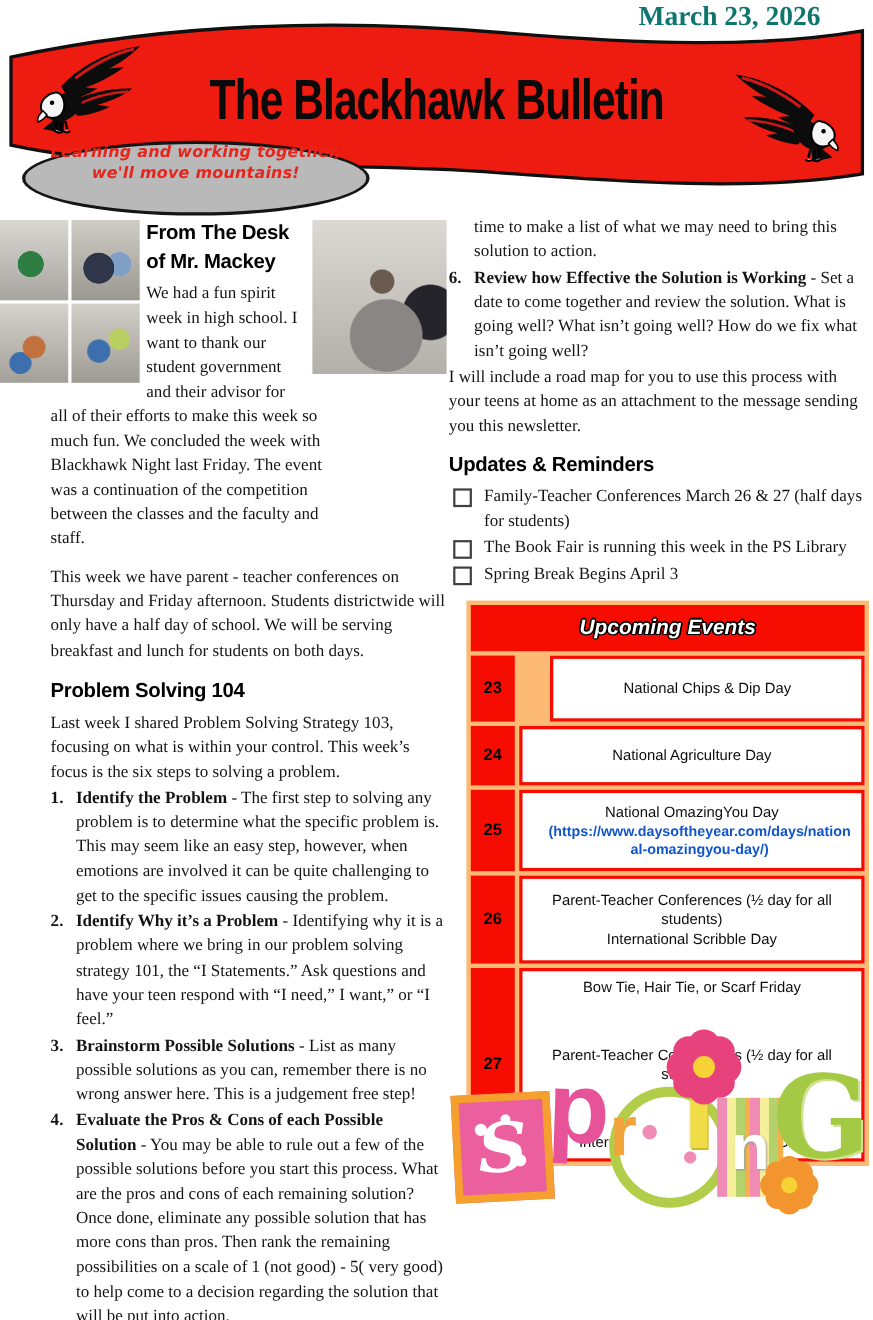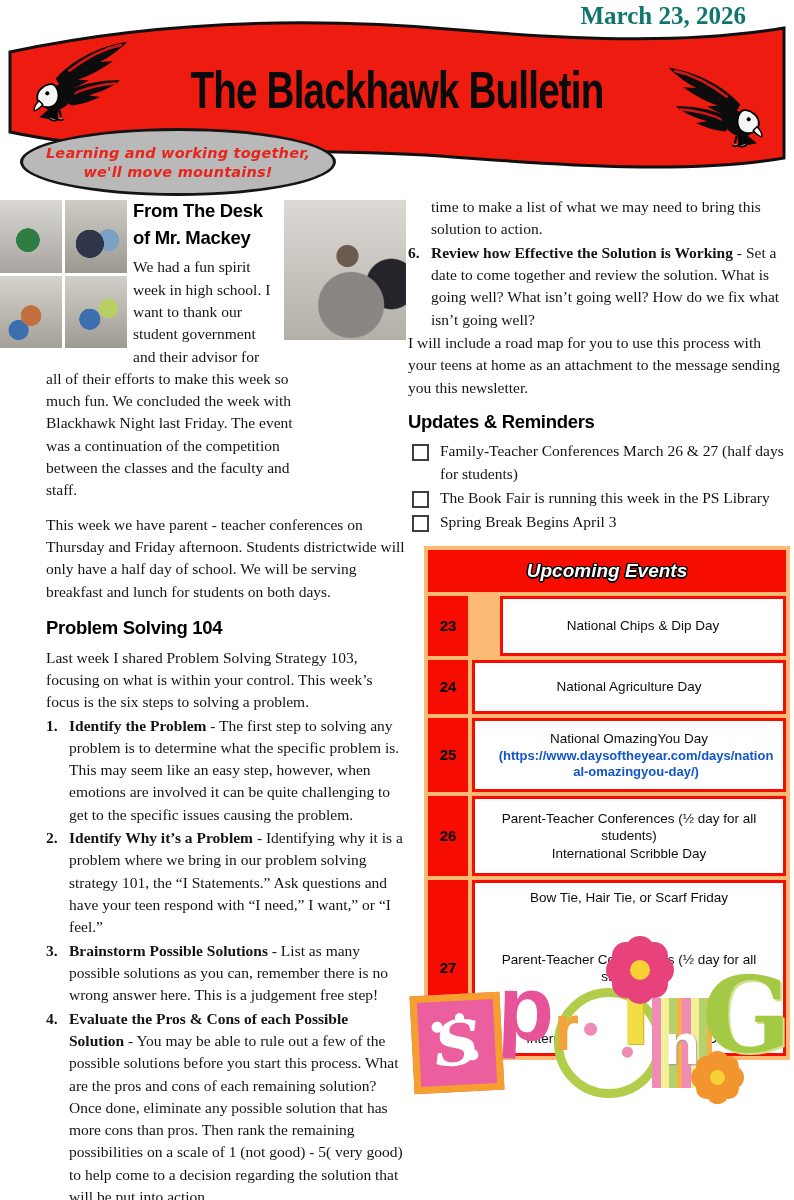--- a/index.html
+++ b/index.html
@@ -6,21 +6,21 @@
   .page { position:relative; width:794px; height:1200px; background:#fff; margin:0 auto;
           font-family:"Liberation Serif", serif; color:#141414; overflow:hidden; }
 
   
   .date { position:absolute; top:2px; right:48px; font-size:25px; font-weight:bold;
           font-family:"Liberation Serif", serif; color:#0f766e; z-index:5; }
   .banner { position:absolute; top:8px; left:0; width:794px; height:182px; z-index:1; }
 
   .motto { position:absolute; left:20px; top:128px; width:310px; height:62px;
            background:#b9b9b9; border:3px solid #151515; border-radius:50%;
-           display:flex; flex-direction:column; align-items:center; justify-content:center;
+           display:flex; flex-direction:column; align-items:center; justify-content:flex-start;
            gap:3px; z-index:6; }
   .motto div { color:#e8251c; font-family:"DejaVu Sans", sans-serif; font-style:italic;
                font-weight:bold; font-size:14.5px; letter-spacing:.2px; }
 
   
   .col-left  { position:absolute; left:0; top:198px; width:406px; padding-left:46px;
                box-sizing:border-box; font-size:15.5px; line-height:1.44; }
   .col-right { position:absolute; left:408px; top:196px; width:382px;
                font-size:15.5px; line-height:1.44; }
 

